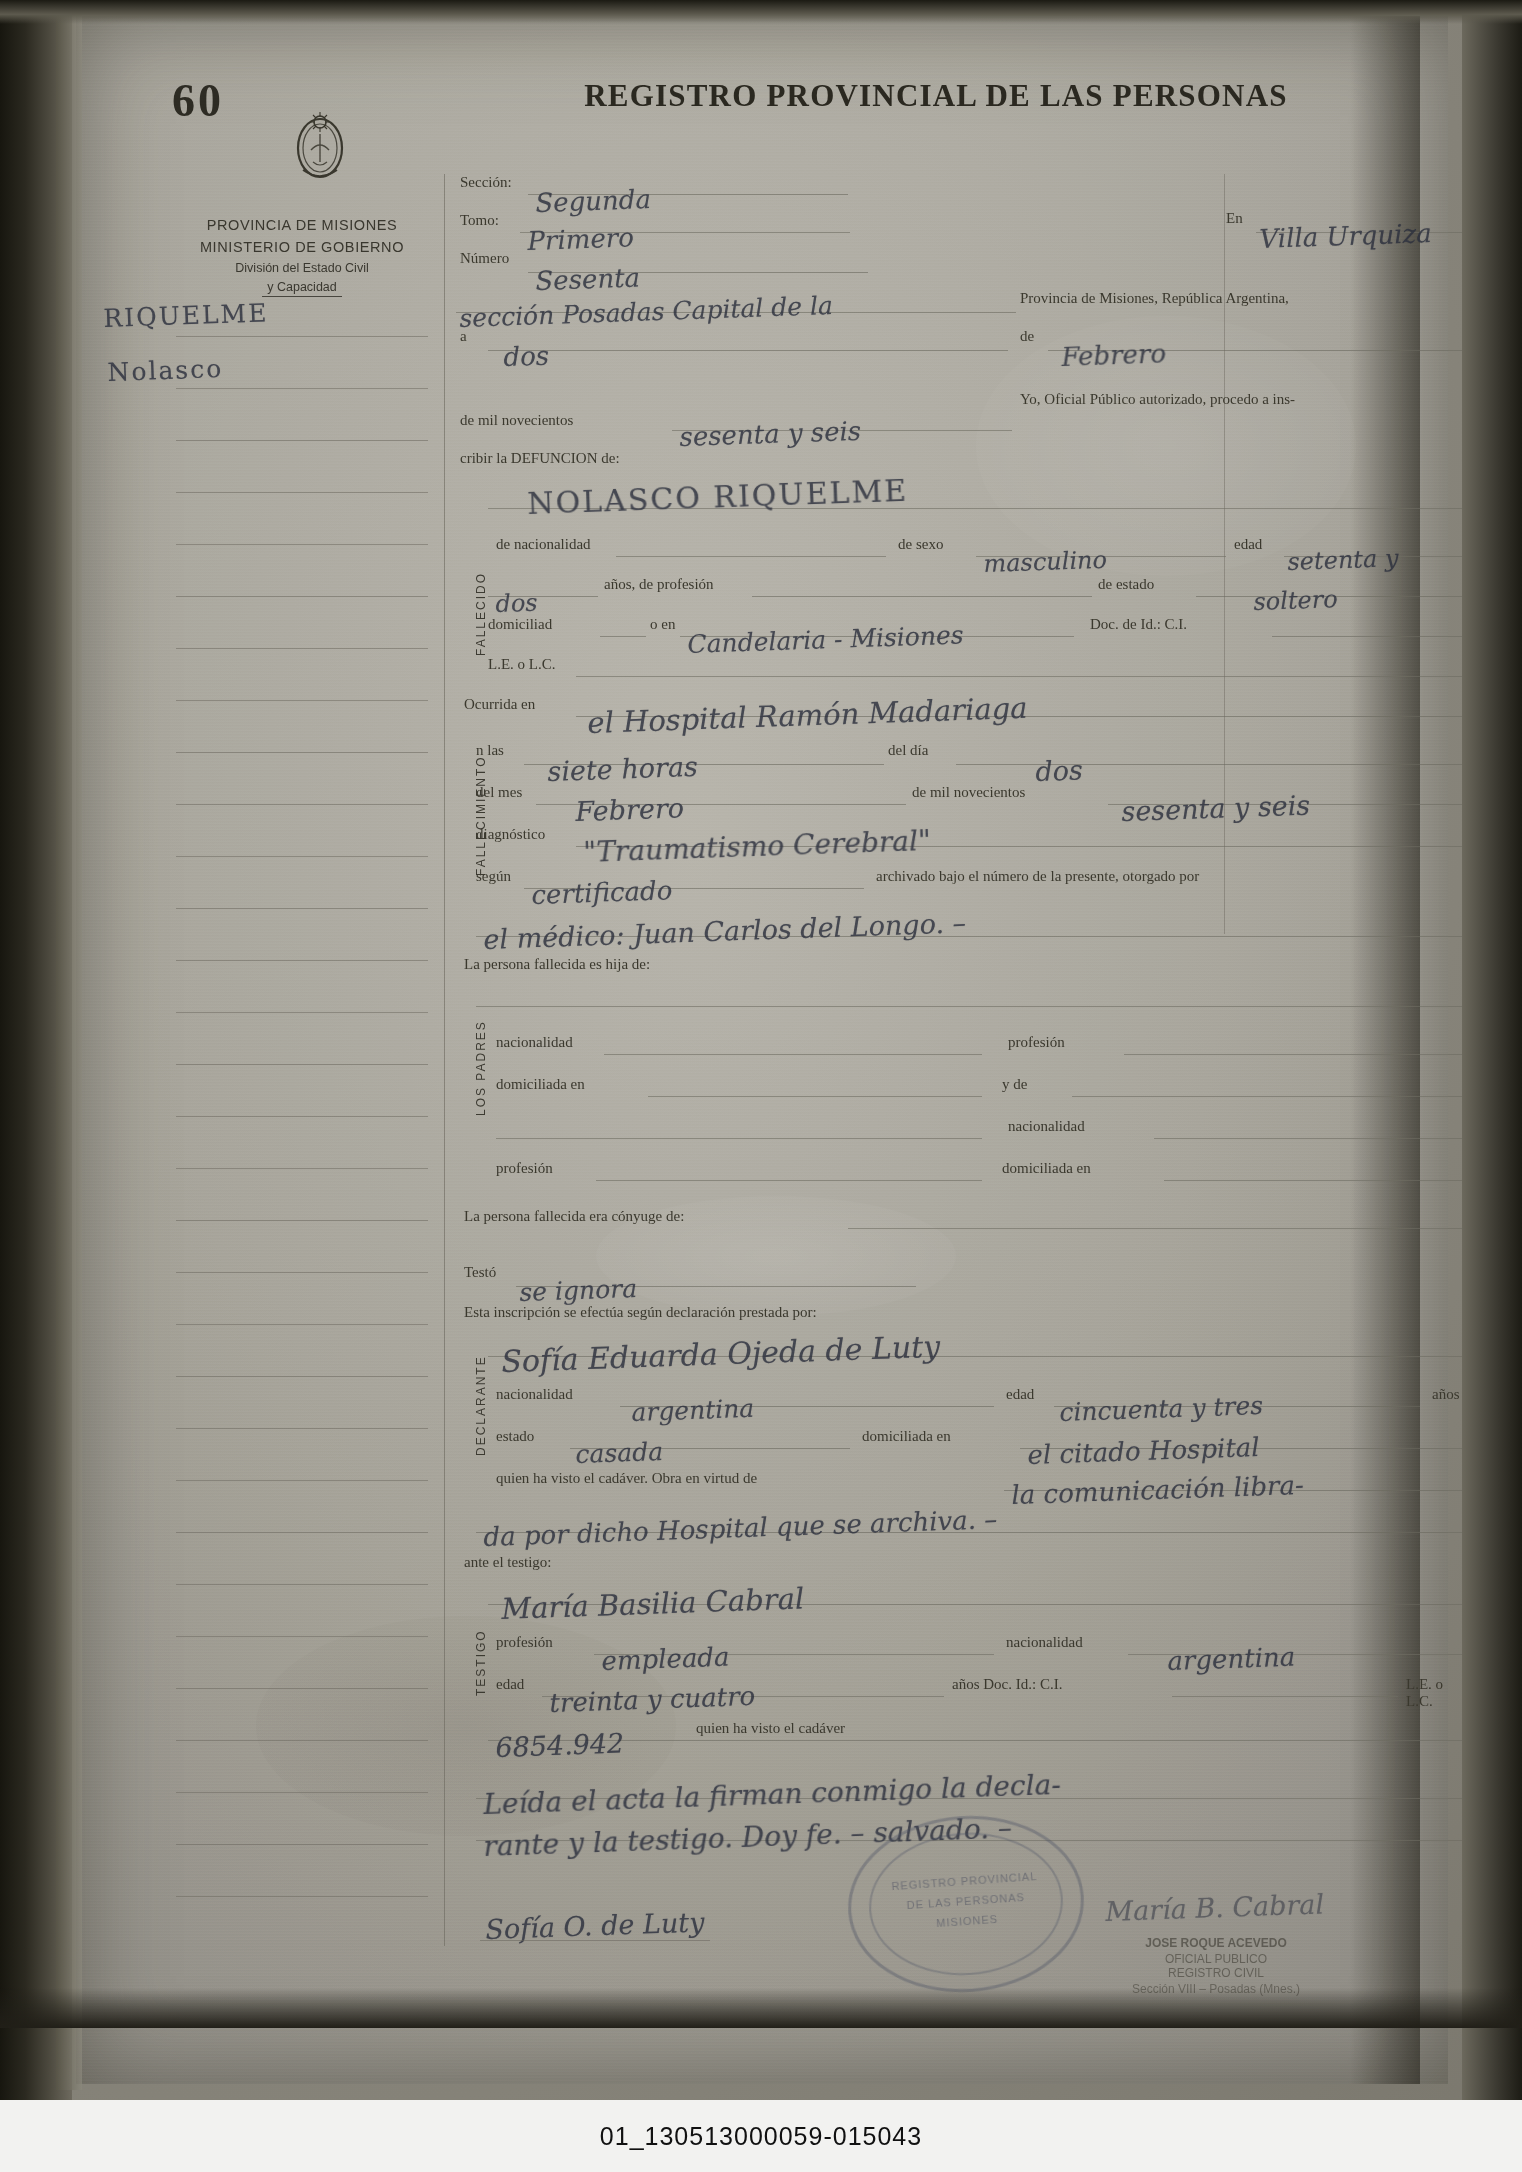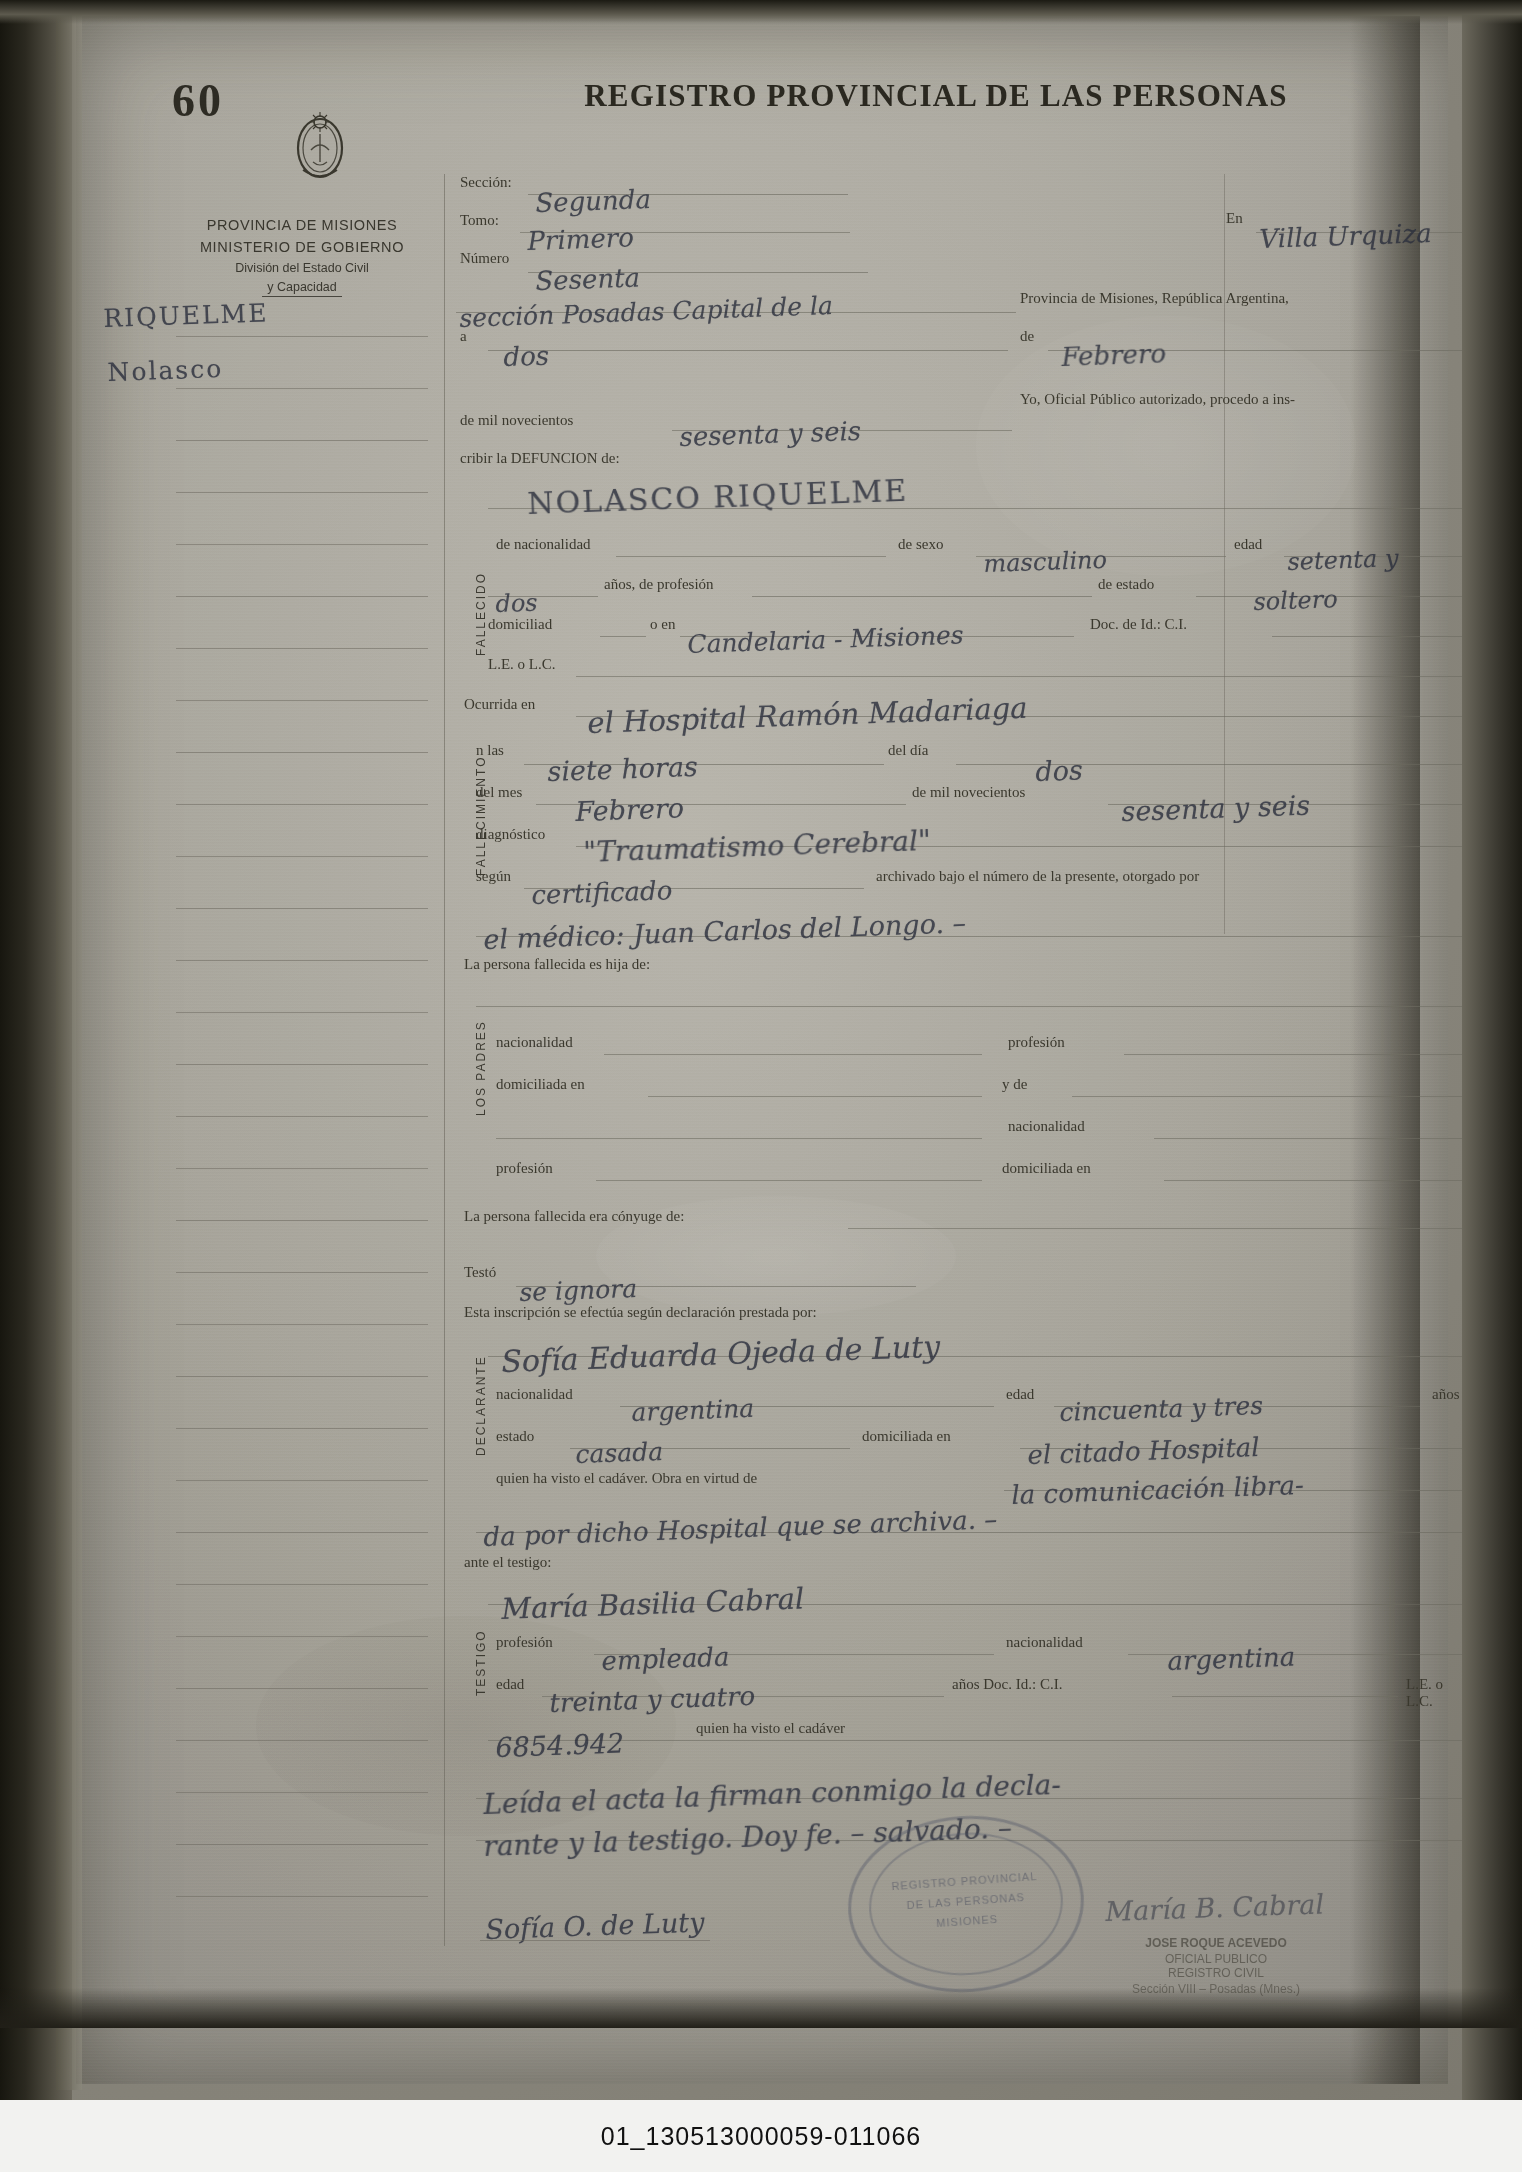--- a/index.html
+++ b/index.html
@@ -434,14 +434,14 @@
   </div>
 
   <div class="edge-left"></div>
   <div class="edge-left2"></div>
   <div class="edge-right"></div>
   <div class="edge-top"></div>
   <div class="edge-bottom"></div>
 </div>
 
 <div id="footer">
-  <div class="fid">01_130513000059-011066</div>
+  <div class="fid">01_130513000059-015043</div>
 </div>
 
 </body></html>

